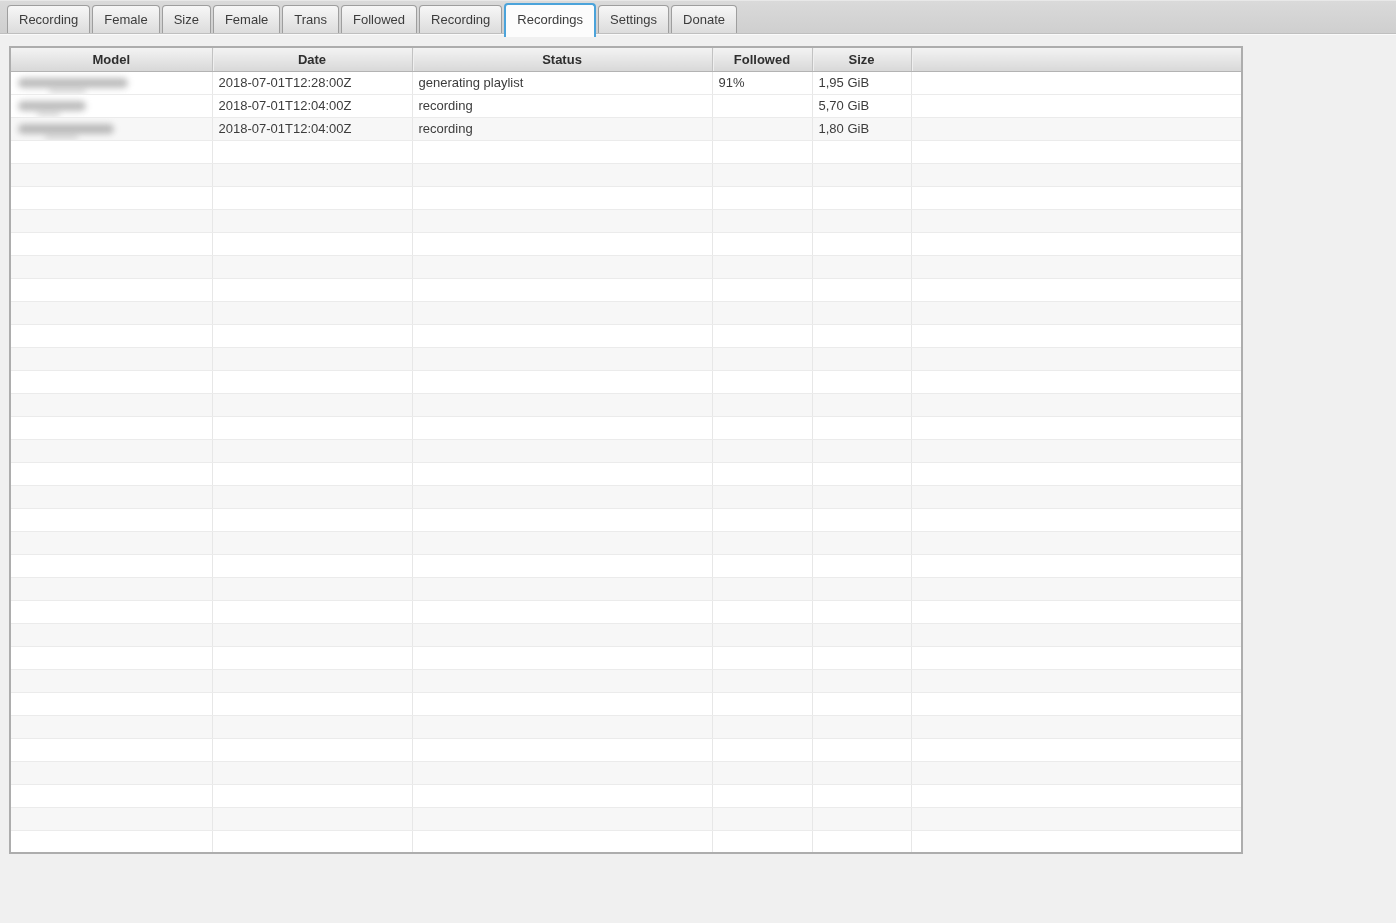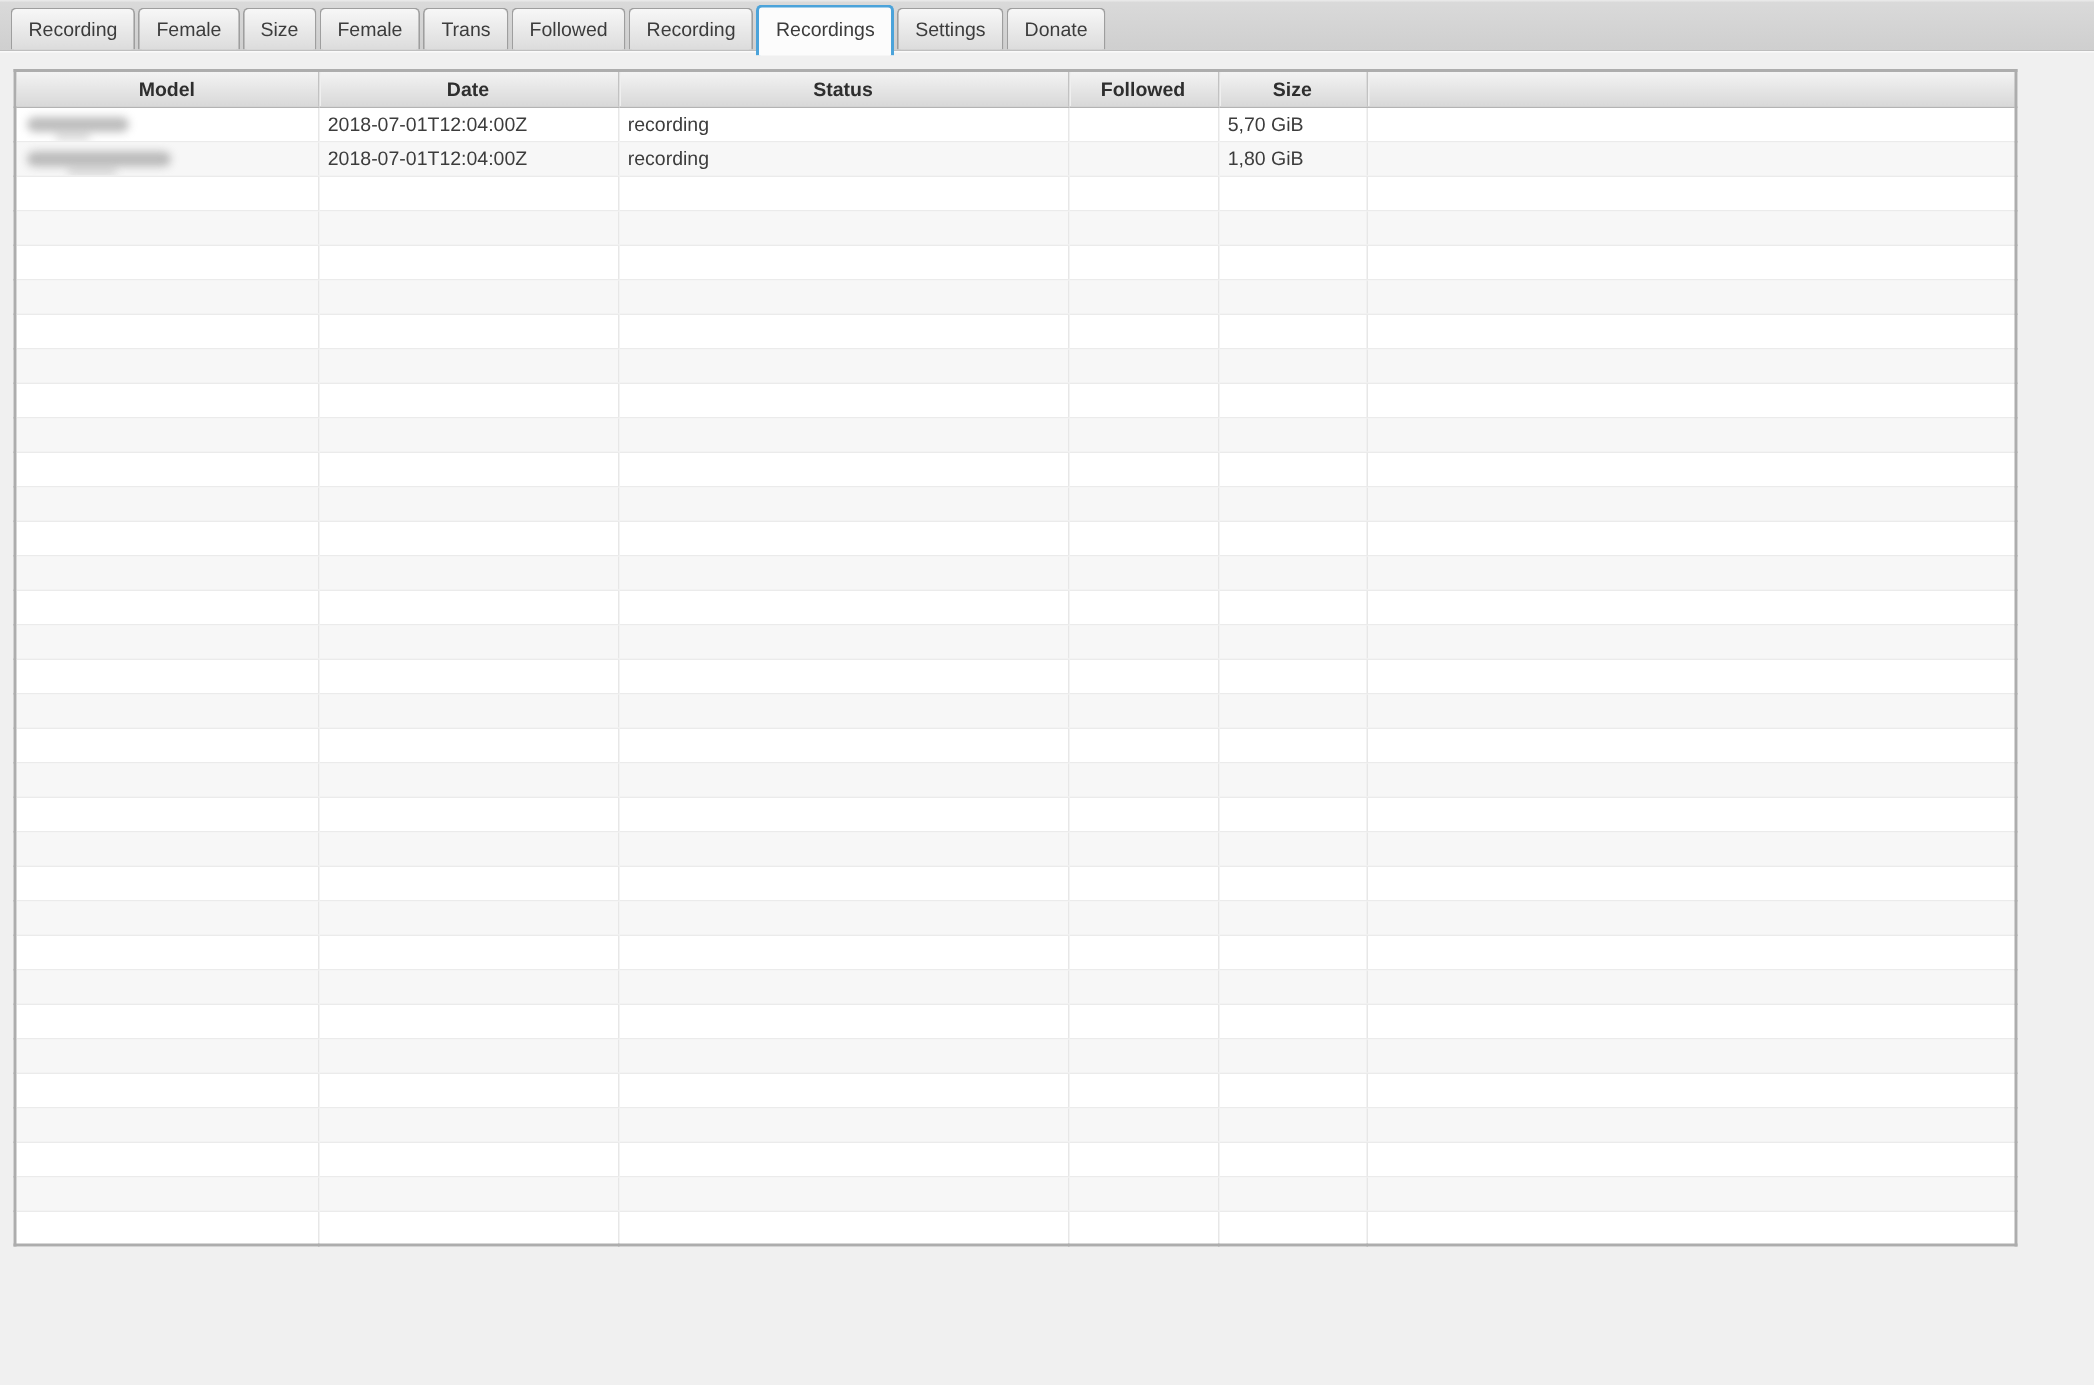--- a/index.html
+++ b/index.html
@@ -44,21 +44,21 @@
     border: 2px solid #4ba3da;
     border-bottom: none;
     position: relative;
     z-index: 6;
     text-align: right;
   }
 
   
   .content { padding: 12px 9px 9px 9px; }
   table.recordings {
-    width: 1336px;
+    width: 1234px;
     border-collapse: collapse;
     table-layout: fixed;
     border: 2px solid #adadad;
     background: #ffffff;
   }
   th {
     height: 24px;
     background: linear-gradient(#f3f3f3, #d8d8d8);
     border-bottom: 1px solid #b3b3b3;
     font-size: 13px;
@@ -137,20 +137,30 @@
           <th>Date</th>
           <th>Status</th>
           <th>Followed</th>
           <th>Size</th>
           <th></th>
         </tr>
     </thead>
     <tbody>
         <tr class="odd">
           <td>
+            <span class="redacted" style="width: 110px;"></span>
+          </td>
+          <td>2018-07-01T12:28:00Z</td>
+          <td>generating playlist</td>
+          <td>91%</td>
+          <td>1,95 GiB</td>
+          <td></td>
+        </tr>
+        <tr class="odd">
+          <td>
             <span class="redacted" style="width: 68px;"></span>
           </td>
           <td>2018-07-01T12:04:00Z</td>
           <td>recording</td>
           <td></td>
           <td>5,70 GiB</td>
           <td></td>
         </tr>
         <tr class="even">
           <td>

